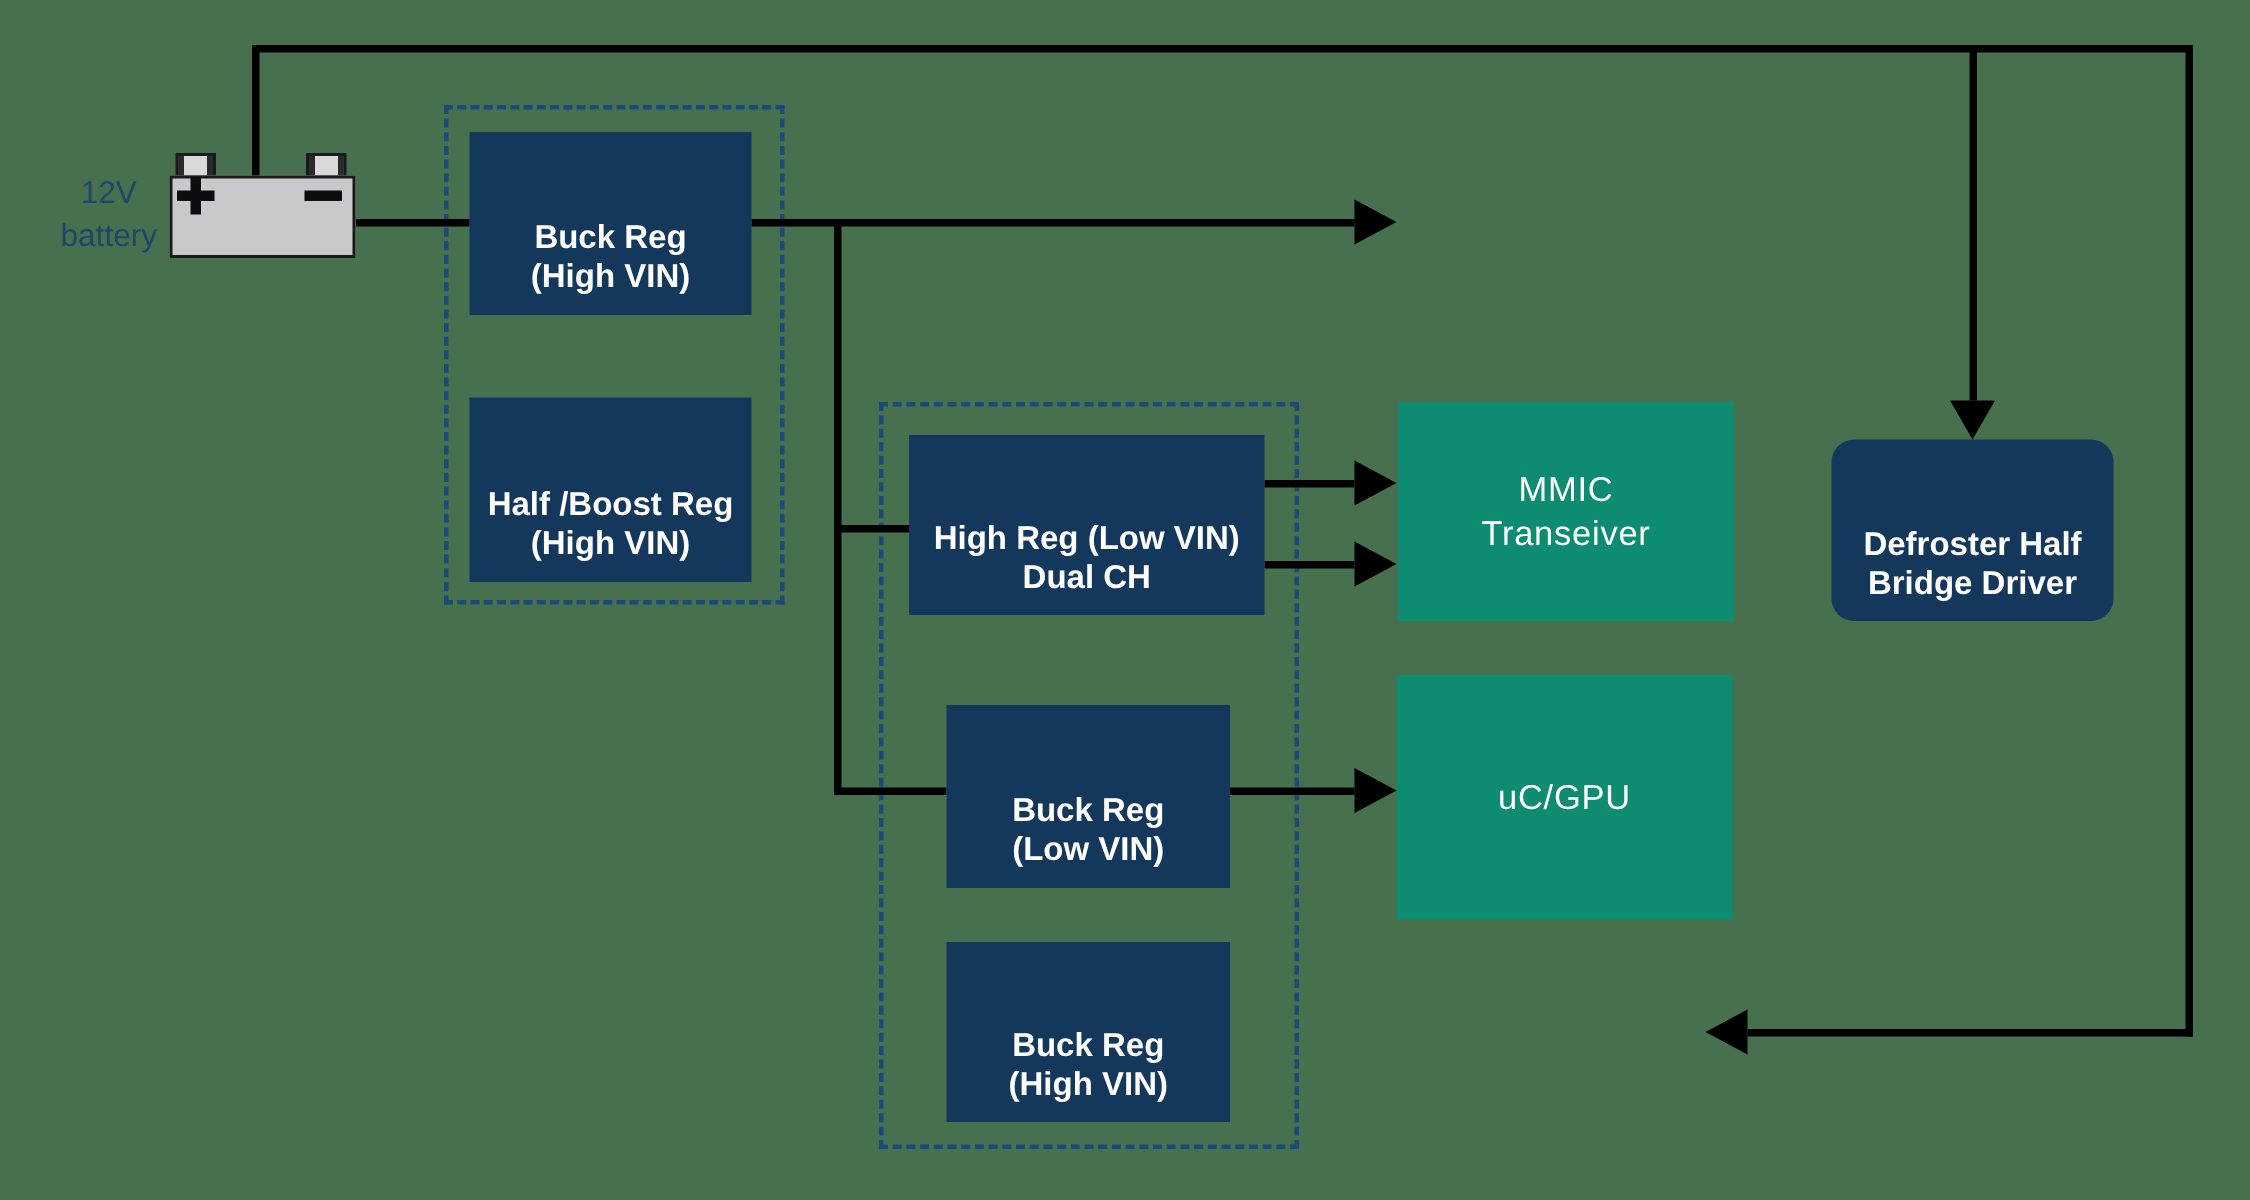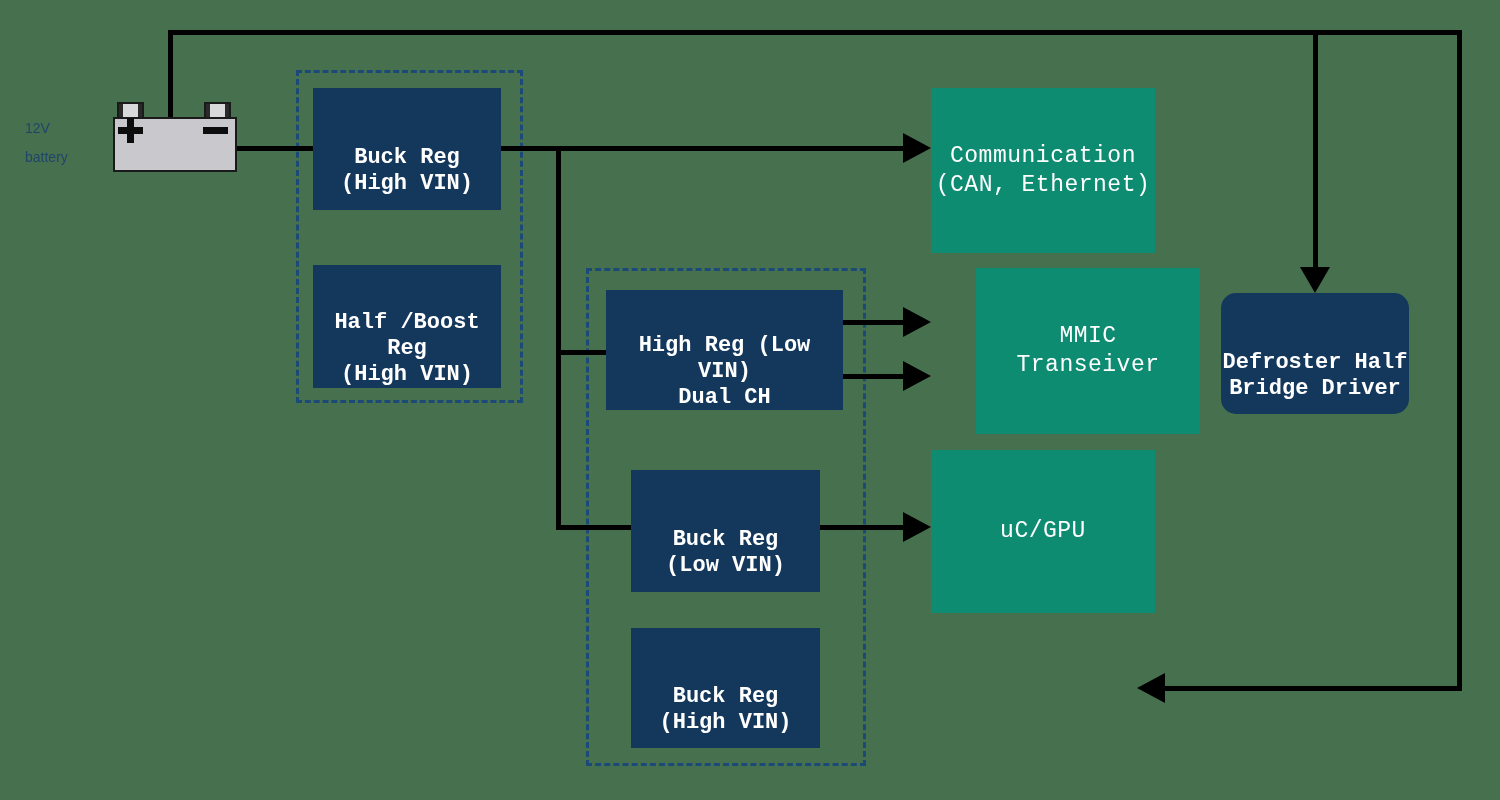--- a/index.html
+++ b/index.html
@@ -38,21 +38,21 @@
   }
   .node {
     position: absolute;
     display: flex;
     align-items: center;
     justify-content: center;
     text-align: center;
     color: #ffffff;
     box-sizing: border-box;
   }
-  .node .lbl span { display: block; font-family: Liberation Mono, monospace; }
+  .node .lbl span { display: block; }
   .node.navy {
     background: var(--navy, #14375c);
     font-weight: bold;
     font-size: 22px;
     line-height: 26px;
   }
   .node.navy .lbl { transform: translateY(22px); }
   .node.green {
     background: var(--green, #0e8c72);
     font-weight: normal;
@@ -72,22 +72,22 @@
     position: absolute;
     top: 102px; width: 27px; height: 17px;
     border: 2px solid #1a1a1a;
     box-sizing: border-box;
     background: linear-gradient(90deg, #2a2a2a 0 4px, #d9d9db 4px calc(100% - 4px), #2a2a2a calc(100% - 4px) 100%);
   }
   .bar { position: absolute; background: #0d0d0d; }
   .batt-label {
     position: absolute;
     left: 25px; top: 114px; width: 95px;
-    text-align: left;
-    font-size: 14px;
+    text-align: center;
+    font-size: 21px;
     line-height: 29px;
     color: var(--label_blue, #20456b);
   }
   .batt-label span { display: block; }
 </style>
 </head>
 <body>
 
 <div id="canvas">
 
@@ -162,27 +162,21 @@
       <span>(High VIN)</span>
     </div>
   </div>
   <div class="node navy" style="left:1221px; top:293px; width:188px; height:121px;border-radius:15px;">
     <div class="lbl">
       <span>Defroster Half</span>
       <span>Bridge Driver</span>
     </div>
   </div>
 
-  <div class="node green" style="left:931px; top:88px; width:224px; height:165px;">
-    <div class="lbl">
-      <span>Communication</span>
-      <span>(CAN, Ethernet)</span>
-    </div>
-  </div>
-  <div class="node green" style="left:976px; top:268px; width:224px; height:166px;">
+  <div class="node green" style="left:932px; top:268px; width:224px; height:146px;">
     <div class="lbl">
       <span>MMIC</span>
       <span>Transeiver</span>
     </div>
   </div>
   <div class="node green" style="left:931px; top:450px; width:224px; height:163px;">
     <div class="lbl">
       <span>uC/GPU</span>
       <span></span>
     </div>

